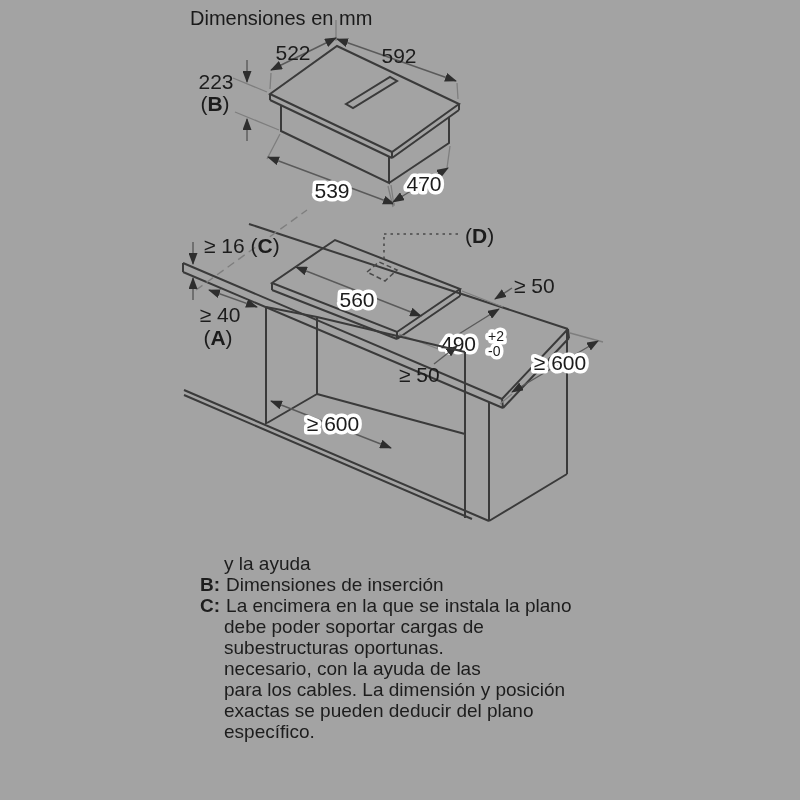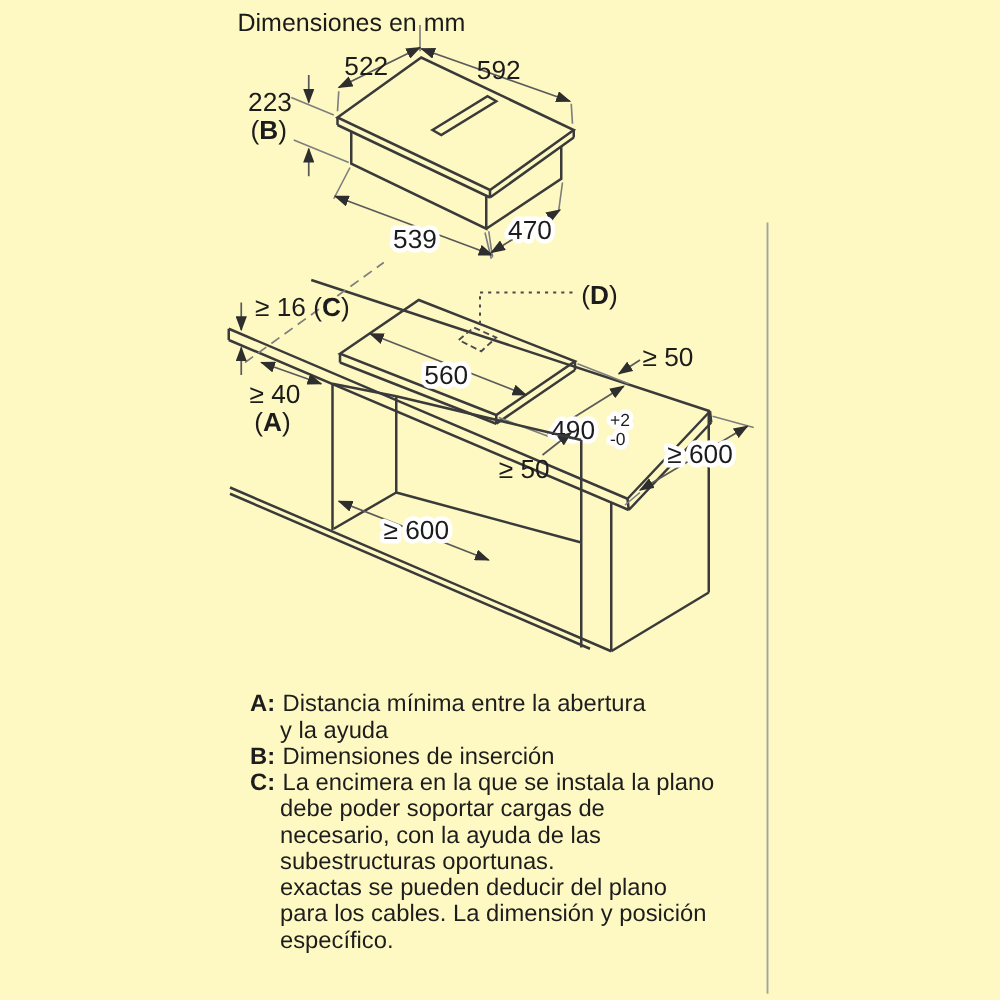--- a/index.html
+++ b/index.html
@@ -1,16 +1,16 @@
 <!DOCTYPE html>
 <html><head>
 <meta charset="utf-8">
 <style>
   html,body{margin:0;padding:0;background:#ffffff;width:800px;height:800px;overflow:hidden;}
-  #stage{position:relative;width:800px;height:800px;font-family:"Liberation Sans",sans-serif;background:#fef9c3;}
+  #stage{position:relative;width:800px;height:800px;font-family:"Liberation Sans",sans-serif;background:#a3a3a3;}
   svg{position:absolute;left:0;top:0;}
   svg text{font-family:"Liberation Sans",sans-serif;fill:#1c1c1c;}
   .ttl{font-size:20px;fill:#1a1a1a;}
   .dimlab{font-size:21px;}
   .tol{font-size:14px;}
   .halo{paint-order:stroke;stroke:#ffffff;stroke-width:7px;stroke-linejoin:round;}
   .ln{stroke:#3a3a3a;stroke-width:2;fill:none;stroke-linejoin:miter;stroke-linecap:butt;}
   .thin{stroke:#7e7e7e;stroke-width:1.3;fill:none;}
   .dim{stroke:#5a5a5a;stroke-width:1.4;fill:none;}
   .dash{stroke:#7e7e7e;stroke-width:1.4;fill:none;stroke-dasharray:8 5;}
@@ -117,28 +117,27 @@
     <line class="dim" x1="271" y1="401" x2="391" y2="448" marker-start="url(#ah)" marker-end="url(#ah)"></line>
     <text class="dimlab halo" x="333" y="431" text-anchor="middle">≥ 600</text>
 
     <path class="thin" d="M500,404 L512,394 M570,333 L603,342"></path>
     <line class="dim" x1="512" y1="392" x2="598" y2="341" marker-start="url(#ah)" marker-end="url(#ah)"></line>
     <text class="dimlab halo" x="560" y="370" text-anchor="middle">≥ 600</text>
   </g>
 </svg>
 
   <div class="legend">
-    <div><span class="k">A:</span><span>Distancia mínima entre la abertura</span></div>
     <div class="cont">y la ayuda</div>
 
     <div><span class="k">B:</span><span>Dimensiones de inserción</span></div>
 
     <div><span class="k">C:</span><span>La encimera en la que se instala la plano</span></div>
     <div class="cont">debe poder soportar cargas de</div>
+    <div class="cont">subestructuras oportunas.</div>
     <div class="cont">necesario, con la ayuda de las</div>
-    <div class="cont">subestructuras oportunas.</div>
 
+    <div class="cont">para los cables. La dimensión y posición</div>
     <div class="cont">exactas se pueden deducir del plano</div>
-    <div class="cont">para los cables. La dimensión y posición</div>
     <div class="cont">específico.</div>
   </div>
 
 </div>
 
 </body></html>

